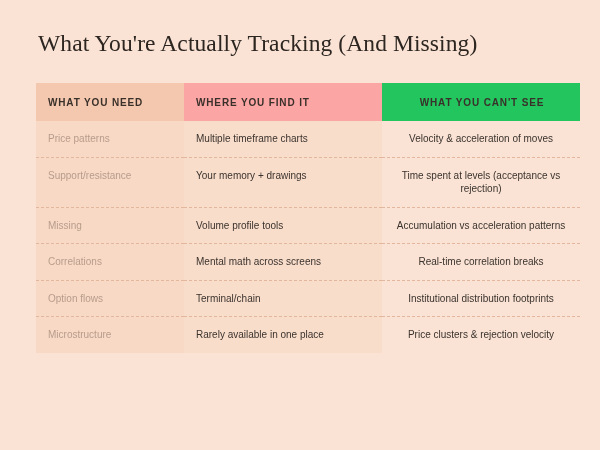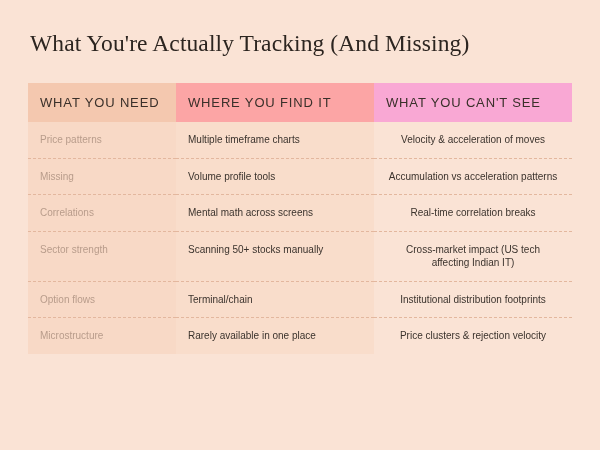--- a/index.html
+++ b/index.html
@@ -12,40 +12,41 @@
     background: #fae3d5;
     font-family: "Liberation Sans", sans-serif;
     overflow: hidden;
   }
   .page {
     width: 592px;
     height: 450px;
     box-sizing: border-box;
     padding: 26px 21px 0 28px;
     position: relative;
+    margin-left: 8px;
   }
   .title {
     font-family: "Liberation Serif", serif;
     font-size: 23.5px;
     color: #2c2520;
     letter-spacing: 0.1px;
     margin: 4px 0 0 2px;
     font-weight: 400;
   }
   .table {
     margin-top: 26px;
     width: 544px;
     border-collapse: collapse;
     table-layout: fixed;
   }
   .table thead th {
     background: #f6cdb6;
     text-align: left;
-    font-size: 13px;
-    font-weight: normal;
+    font-size: 10px;
+    font-weight: bold;
     letter-spacing: 0.85px;
     color: #3a302a;
     padding: 12px 10px 12px 12px;
     vertical-align: middle;
     height: 14px;
   }
   .col0 { width: 148px; }
   .col1 { width: 198px; }
   .col2 { width: 198px; }
   .table tbody td {
@@ -66,21 +67,21 @@
   }
   .table tbody td.c1 {
     background: #f9ddcb;
   }
   .table tbody td.c2 {
     background: transparent;
     text-align: center;
   }
   .table thead th.h0 { background: #f4c8af; }
   .table thead th.h1 { background: #fca5a5; }
-  .table thead th.h2 { background: #f9a8d4; }
+  .table thead th.h2 { background: #22c55e; text-align: center; }
 </style>
 </head>
 <body>
 
 <div class="page">
 
   <h1 class="title">What You're Actually Tracking (And Missing)</h1>
 
   <table class="table">
     <colgroup>
@@ -95,33 +96,33 @@
         <th class="h2">WHAT YOU CAN'T SEE</th>
       </tr>
     </thead>
     <tbody>
       <tr>
         <td class="c0">Price patterns</td>
         <td class="c1">Multiple timeframe charts</td>
         <td class="c2">Velocity &amp; acceleration of moves</td>
       </tr>
       <tr>
+        <td class="c0">Support/resistance</td>
+        <td class="c1">Your memory + drawings</td>
+        <td class="c2">Time spent at levels (acceptance vs rejection)</td>
+      </tr>
+      <tr>
         <td class="c0">Missing</td>
         <td class="c1">Volume profile tools</td>
         <td class="c2">Accumulation vs acceleration patterns</td>
       </tr>
       <tr>
         <td class="c0">Correlations</td>
         <td class="c1">Mental math across screens</td>
         <td class="c2">Real-time correlation breaks</td>
-      </tr>
-      <tr>
-        <td class="c0">Sector strength</td>
-        <td class="c1">Scanning 50+ stocks manually</td>
-        <td class="c2">Cross-market impact (US tech affecting Indian IT)</td>
       </tr>
       <tr>
         <td class="c0">Option flows</td>
         <td class="c1">Terminal/chain</td>
         <td class="c2">Institutional distribution footprints</td>
       </tr>
       <tr>
         <td class="c0">Microstructure</td>
         <td class="c1">Rarely available in one place</td>
         <td class="c2">Price clusters &amp; rejection velocity</td>

